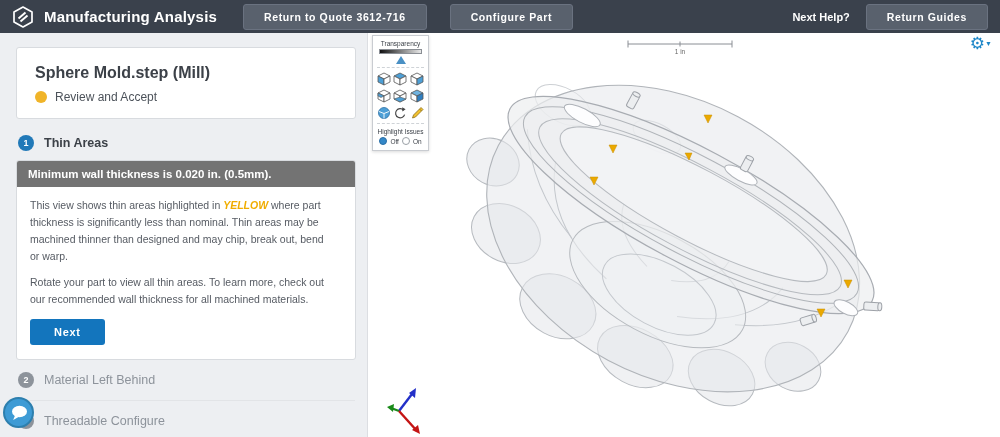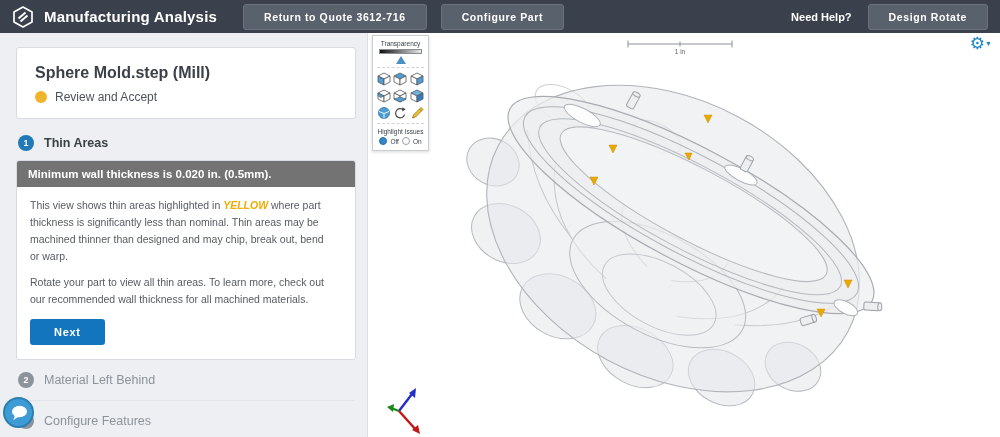--- a/index.html
+++ b/index.html
@@ -7,21 +7,21 @@
   .app { position:relative; width:873px; height:437px; }
 
   
   .navbar { position:absolute; top:0; left:0; width:1000px; height:33px; background:#3a414c;
             display:flex; align-items:center; padding:0 12px; }
   .logo { width:22px; height:22px; margin-right:10px; flex:0 0 auto; }
   .nav-title { color:#fff; font-size:15px; font-weight:bold; letter-spacing:.2px; margin-right:26px; }
   .nav-btn { background:#59616d; color:#fff; border:1px solid #6a7280; border-radius:3px;
              font-size:10.5px; font-weight:bold; letter-spacing:.6px; padding:6px 20px; cursor:pointer;
              font-family:"Liberation Sans", sans-serif; }
-  .nav-btn + .nav-btn { margin-left:14px; }
+  .nav-btn + .nav-btn { margin-left:23px; }
   .nav-spacer { flex:1; }
   .need-help { color:#fff; font-size:11px; font-weight:bold; margin-right:16px; cursor:pointer; }
 
   
   .sidebar { position:absolute; top:33px; left:0; width:368px; height:404px; background:#edeff2;
              border-right:1px solid #dcdee2; }
   .part-card { margin:14px 12px 0 16px; width:340px; background:#fff; border:1px solid #d8dbdf;
                border-radius:3px; padding:16px 18px 14px 18px; }
   .part-title { font-size:16px; font-weight:bold; color:#3c4148; margin-bottom:8px; }
   .status-row { display:flex; align-items:center; }
@@ -89,22 +89,22 @@
   <header class="navbar">
     <svg class="logo" viewBox="0 0 22 22">
       <polygon points="11,1 20,6 20,16 11,21 2,16 2,6" fill="none" stroke="#fff" stroke-width="1.7" stroke-linejoin="round"></polygon>
       <line x1="6.5" y1="12.5" x2="13.5" y2="6.5" stroke="#fff" stroke-width="2"></line>
       <line x1="8.5" y1="15.5" x2="15.5" y2="9.5" stroke="#fff" stroke-width="2"></line>
     </svg>
     <div class="nav-title">Manufacturing Analysis</div>
     <button class="nav-btn">Return to Quote 3612-716</button>
     <button class="nav-btn">Configure Part</button>
     <div class="nav-spacer"></div>
-    <span class="need-help">Need Help?</span>
-    <button class="nav-btn">Design Rotate</button>
+    <span class="need-help">Next Help?</span>
+    <button class="nav-btn">Return Guides</button>
   </header>
 
   <aside class="sidebar">
 
     <div class="part-card">
       <div class="part-title">Sphere Mold.step (Mill)</div>
       <div class="status-row">
         <span class="status-dot"></span>
         <span class="status-text">Review and Accept</span>
       </div>
@@ -124,21 +124,21 @@
       </div>
     </div>
 
     <div class="step-collapsed">
       <span class="step-num inactive">2</span>
       <span class="step-label inactive">Material Left Behind</span>
     </div>
     <div class="step-divider"></div>
     <div class="step-collapsed">
       <span class="step-num inactive">3</span>
-      <span class="step-label inactive">Configure Features</span>
+      <span class="step-label inactive">Threadable Configure</span>
     </div>
 
     <div class="chat-fab">
       <svg width="18" height="16" viewBox="0 0 18 16">
         <ellipse cx="9.5" cy="6.5" rx="7.5" ry="5.8" fill="#fff"></ellipse>
         <path d="M5 10.5 L3.2 15 L9 11.8 Z" fill="#fff"></path>
       </svg>
     </div>
   </aside>
 

